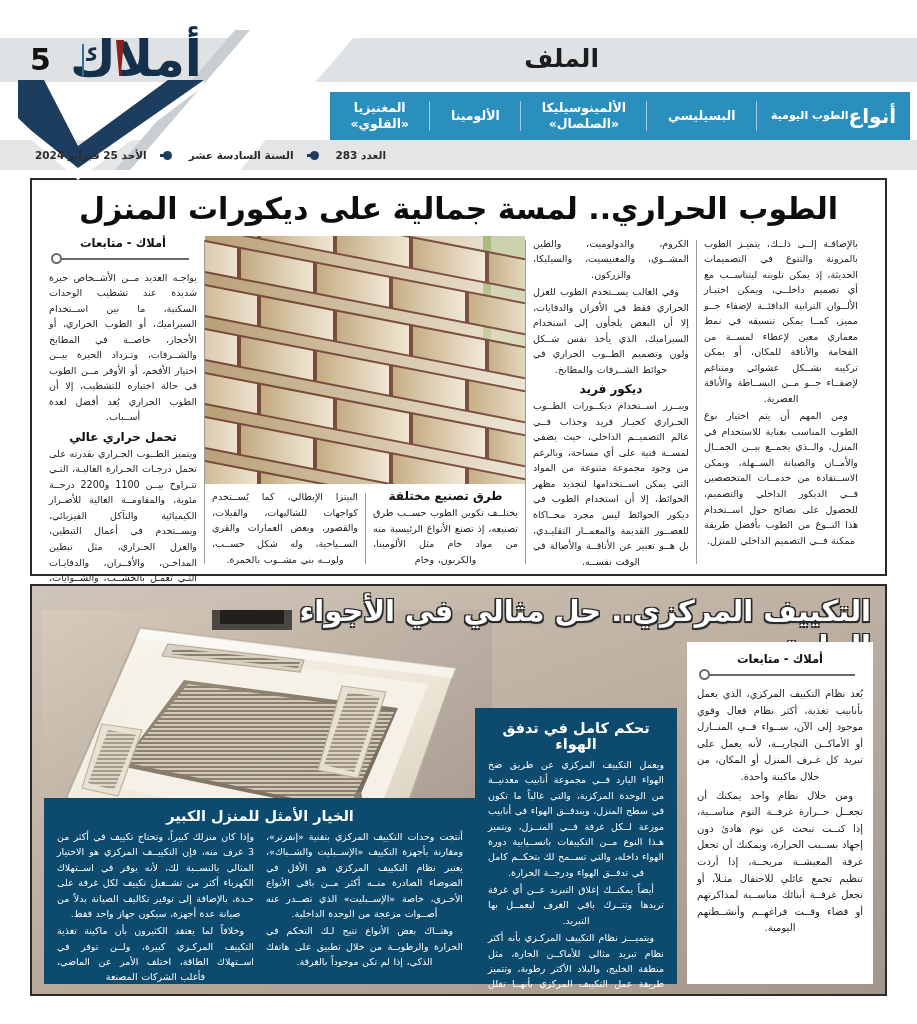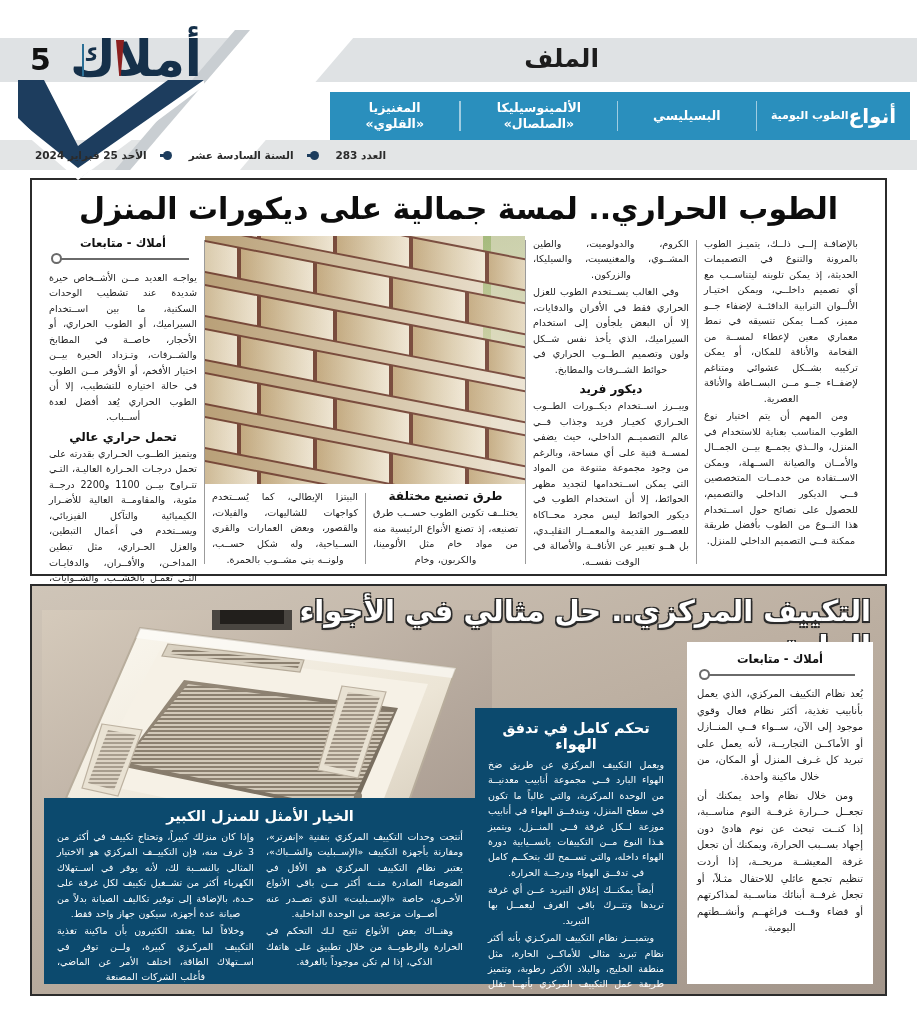--- a/index.html
+++ b/index.html
@@ -251,20 +251,24 @@
       <div class="nav-item">
         <span>البسيليسي</span>
         <span class="l2"></span>
       </div>
       <div class="nav-sep"></div>
       <div class="nav-item">
         <span>الألمينوسيليكا</span>
         <span class="l2">«الصلصال»</span>
       </div>
       <div class="nav-sep"></div>
+      <div class="nav-item">
+        <span>الألومينا</span>
+        <span class="l2"></span>
+      </div>
       <div class="nav-sep"></div>
       <div class="nav-item">
         <span>المغنيزيا</span>
         <span class="l2">«القلوي»</span>
       </div>
     </div>
 
     <div class="datestrip">
       <span class="ds-text">الأحد 25 فبراير 2024</span>
       <span class="ds-bullet"></span>

